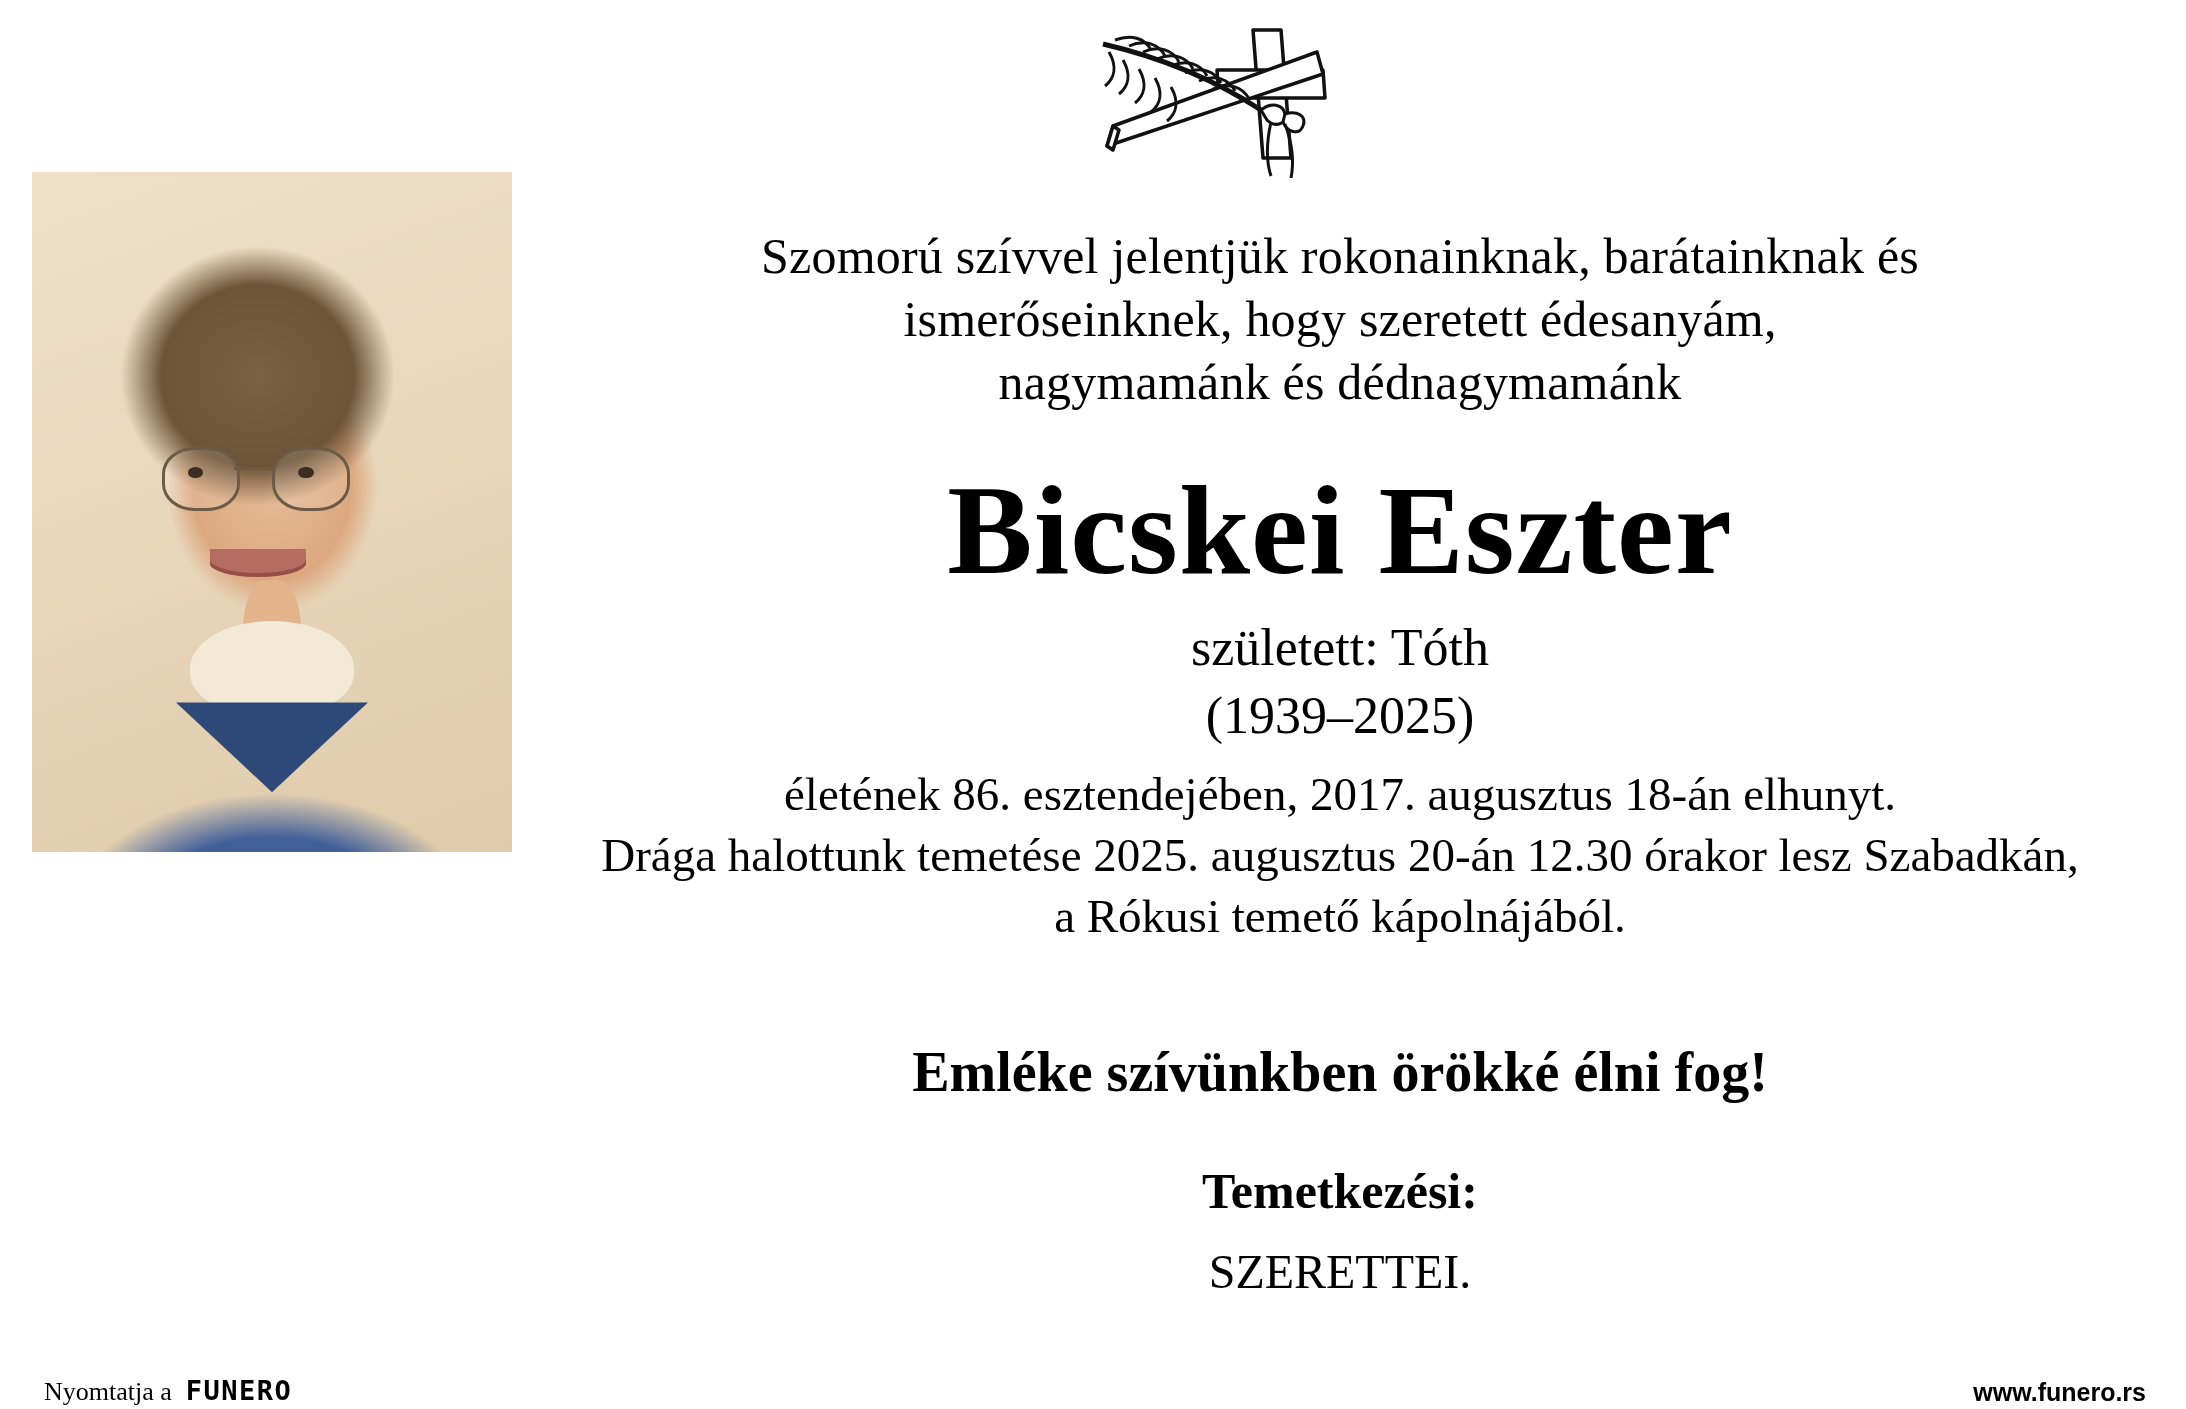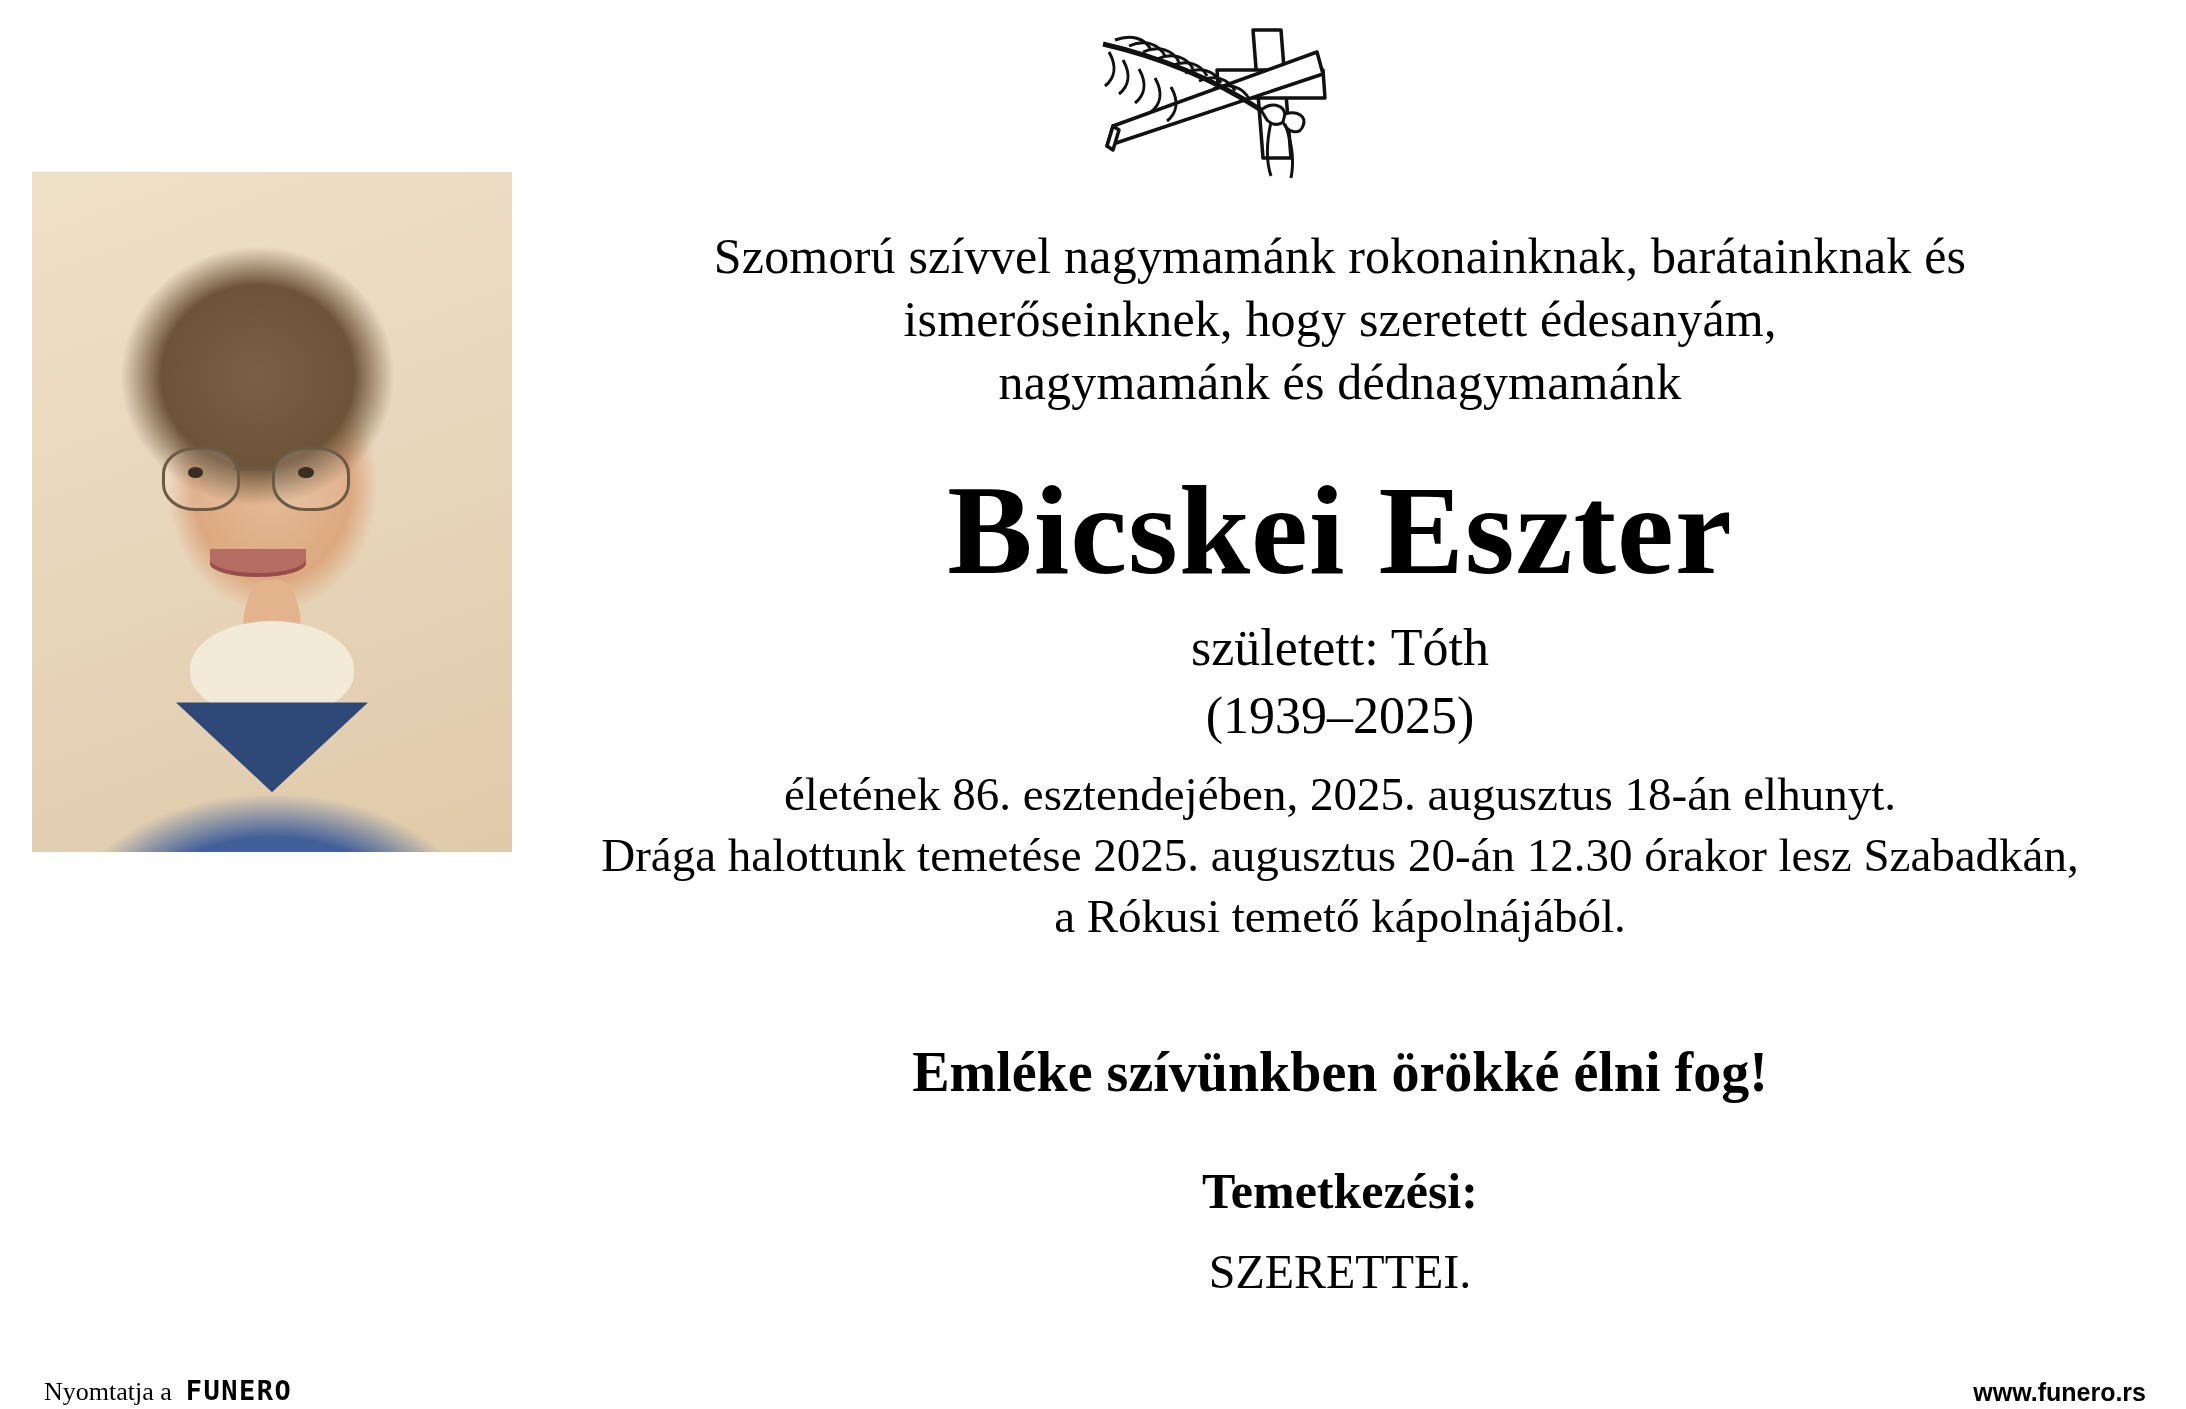--- a/index.html
+++ b/index.html
@@ -250,33 +250,33 @@
       <div class="p-bridge"></div>
       <div class="p-eye-l"></div>
       <div class="p-eye-r"></div>
       <div class="p-mouth"></div>
     </div>
   </div>
 
   <div class="content">
 
     <div class="lead">
-      <div>Szomorú szívvel nagymamánk rokonainknak, barátainknak és</div>
+      <div>Szomorú szívvel jelentjük rokonainknak, barátainknak és</div>
       <div>ismerőseinknek, hogy szeretett édesanyám,</div>
       <div>nagymamánk és dédnagymamánk</div>
     </div>
 
     <div class="name">Bicskei Eszter</div>
 
     <div class="born">született: Tóth</div>
 
     <div class="years">(1939–2025)</div>
 
     <div class="details">
-      <div>életének 86. esztendejében, 2025. augusztus 18-án elhunyt.</div>
+      <div>életének 86. esztendejében, 2017. augusztus 18-án elhunyt.</div>
       <div>Drága halottunk temetése 2025. augusztus 20-án 12.30 órakor lesz Szabadkán,</div>
       <div>a Rókusi temető kápolnájából.</div>
     </div>
 
     <div class="memory">Emléke szívünkben örökké élni fog!</div>
 
     <div class="mourn-label">Temetkezési:</div>
     <div class="mourn-who">SZERETTEI.</div>
   </div>
 

